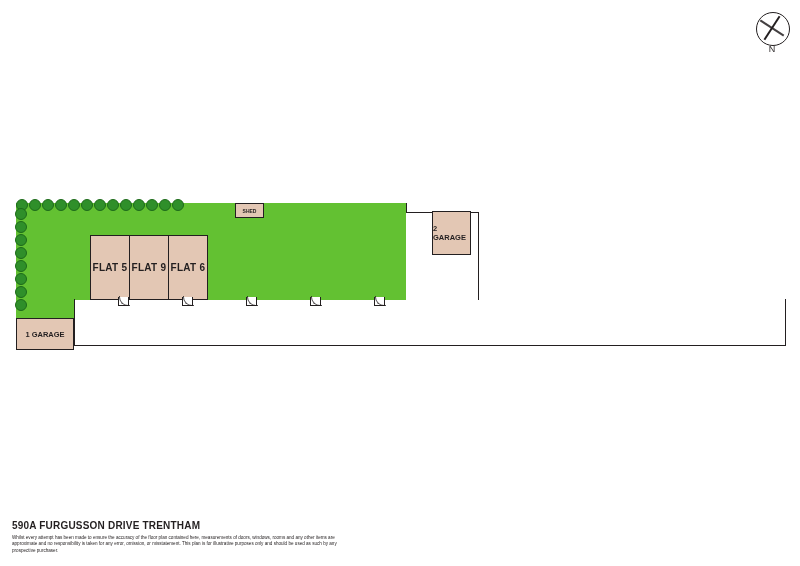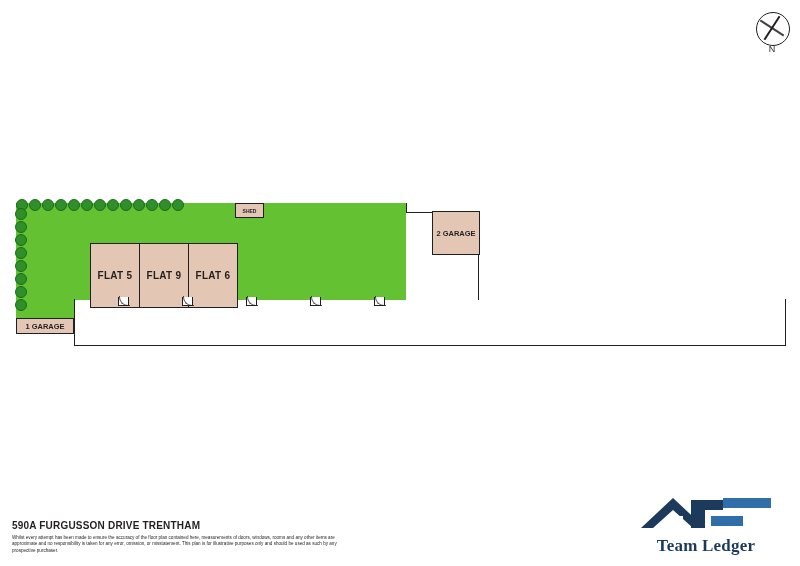--- a/index.html
+++ b/index.html
@@ -148,34 +148,33 @@
 
   
   .flats {
     position: absolute;
     left: 90px;
     top: 235px;
     height: 65px;
     display: flex;
   }
   .flat {
-    width: 50px;
+    width: 40px;
     height: 65px;
     background: #e3c7b4;
     border: 1px solid #231f20;
     margin-left: -1px;
     box-sizing: border-box;
     display: flex;
     align-items: center;
     justify-content: center;
     font-size: 10px;
     font-weight: bold;
     letter-spacing: 0.3px;
     color: #231f20;
-    margin-top: 8px;
   }
   .flat:first-child { margin-left: 0; }
 
   
   .door {
     position: absolute;
     top: 297px;
     width: 11px;
     height: 9px;
     border-left: 1px solid #231f20;
@@ -221,28 +220,28 @@
     display: flex;
     align-items: center;
     justify-content: center;
     font-size: 7.5px;
     font-weight: bold;
     color: #231f20;
   }
   .garage-2 {
     left: 432px;
     top: 211px;
-    width: 48px;
+    width: 39px;
     height: 44px;
   }
   .garage-1 {
     left: 16px;
     top: 318px;
     width: 58px;
-    height: 16px;
+    height: 32px;
     text-align: right;
   }
 
   
   .footer {
     position: absolute;
     left: 12px;
     bottom: 12px;
     width: 420px;
   }
@@ -357,26 +356,14 @@
 
     <div class="garage garage-2">2 GARAGE</div>
     <div class="garage garage-1">1 GARAGE</div>
   </div>
 
   <div class="footer">
     <div class="footer-title">590A FURGUSSON DRIVE TRENTHAM</div>
     <div class="footer-disclaimer">Whilst every attempt has been made to ensure the accuracy of the floor plan contained here, measurements of doors, windows, rooms and any other items are approximate and no responsibility is taken for any error, omission, or misstatement. This plan is for illustrative purposes only and should be used as such by any prospective purchaser.</div>
   </div>
 
-  <div class="logo">
-    <div class="logo-mark">
-      <svg width="150" height="44" viewBox="0 0 150 44" xmlns="http://www.w3.org/2000/svg">
-        <path d="M10 38 L42 8 L74 38 L62 38 L42 20 L22 38 Z" fill="#1b3a5c"></path>
-        <path d="M60 10 L92 10 L92 20 L74 20 L74 38 L60 38 Z" fill="#1b3a5c"></path>
-        <path d="M80 26 L112 26 L112 36 L80 36 Z" fill="#2f6ea8"></path>
-        <path d="M92 8 L140 8 L140 18 L92 18 Z" fill="#2f6ea8"></path>
-        <path d="M36 26 L52 26 L52 38 L36 38 Z" fill="#ffffff"></path>
-      </svg>
-    </div>
-    <div class="logo-text">Team Ledger</div>
-  </div>
 
 </div>
 
 </body></html>

